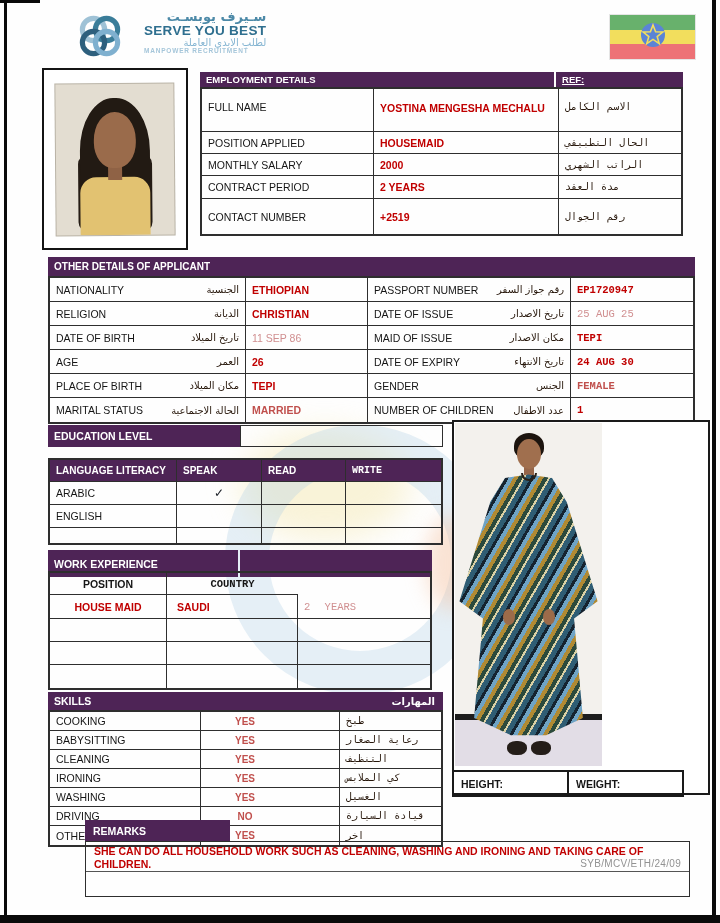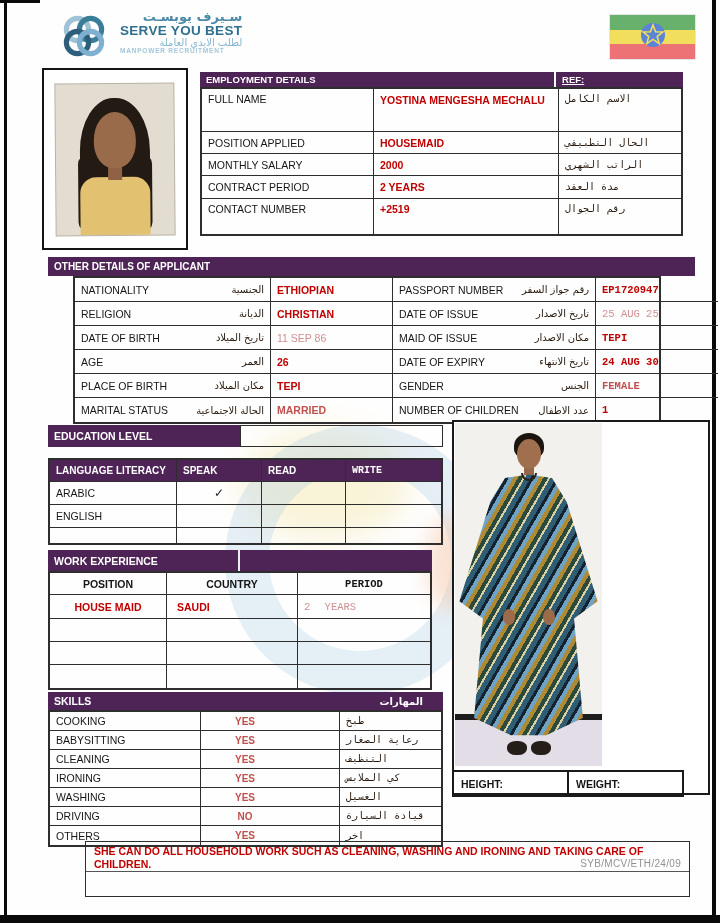--- a/index.html
+++ b/index.html
@@ -21,21 +21,21 @@
   .wm-ring { position:absolute; left:225px; top:425px; width:270px; height:270px;
              border:44px solid rgba(173,205,230,0.30); border-radius:50%; }
   .wm-yellow { position:absolute; left:240px; top:430px; width:170px; height:110px;
                background:rgba(242,228,160,0.40); border-radius:50%; filter:blur(16px); }
   .wm-peach { position:absolute; left:425px; top:515px; width:55px; height:95px;
               background:rgba(244,188,150,0.40); border-radius:50%; filter:blur(10px); }
 
   .abs { position:absolute; }
 
   
-  .logo { left:56px; top:10px; width:260px; height:52px; display:flex; }
+  .logo { left:72px; top:10px; width:260px; height:52px; display:flex;gap:8px; }
   .logo-text { margin-left:8px; line-height:1.05; }
   .logo-ar1 { font-size:13px; color:#4d8aa8; font-weight:bold; }
   .logo-en1 { font-size:13.5px; color:#2f6f8f; font-weight:bold; letter-spacing:0.3px; }
   .logo-ar2 { font-size:10px; color:#85b5d2; }
   .logo-en2 { font-size:6.5px; color:#a5c6da; letter-spacing:0.8px; font-weight:bold; }
 
   
   .flag { left:610px; top:15px; width:85px; height:44px; box-shadow:0 0 0 1px #e5e5e5; }
   .flag .stripe { width:100%; height:33.33%; }
   .flag .green { background:#68b16c; } .flag .yellow { background:#f2de5d; } .flag .red { background:#ed7276; }
@@ -53,65 +53,65 @@
   .p1-torso { position:absolute; left:24px; top:93px; width:70px; height:58px; background:#e2c271; border-radius:16px 16px 0 0; }
 
   
   .bar { background:#4e2456; color:#fff; font-weight:bold; display:flex; align-items:center; }
   .tbl { border:2px solid #2e2e2e; }
   .row { display:grid; }
   .c { border-right:1.5px solid #2e2e2e; border-bottom:1.5px solid #2e2e2e;
        display:flex; align-items:center; padding:0 6px; font-size:10.5px; overflow:hidden; white-space:nowrap; }
   .row .c:last-child { border-right:none;font-family:Liberation Mono, monospace; }
   .row:last-child .c { border-bottom:none; }
-  .c.top { align-items:flex-start; padding-top:4px; }
+  .c.top { align-items:flex-start; padding-top:12px; }
   .c.center { justify-content:center; }
   .c.right { justify-content:flex-end; }
   .lbl2 { justify-content:space-between; }
   .v-bold { color:#c00000; font-weight:bold; }
   .v-med  { color:#c0504d; font-weight:600; }
   .v-light{ color:#d08f90; font-weight:400; }
   .arlbl { font-size:10px; color:#26160a; }
 
   
   .emp-head { left:200px; top:72px; width:483px; height:15px; display:flex;justify-content:flex-end; }
   .emp-head .h1 { width:357px; } .emp-head .gap { width:2px; } .emp-head .h2 { width:128px;text-decoration:underline; }
   .emp-head .bar { height:15px; font-size:9.5px; padding-left:6px; }
   .emp-body { left:200px; top:87px; width:483px; }
   .emp-body .row { grid-template-columns:172px 185px 122px; }
 
   
   .oth-bar { left:48px; top:257px; width:647px; height:19px; font-size:10px; padding-left:6px; }
-  .oth-body { left:48px; top:276px; width:588px;margin-left:25px; }
+  .oth-body { left:48px; top:276px; width:647px; }
   .oth-body .row { grid-template-columns:196px 122px 203px 122px; height:24px; }
 
   
   .edu-bar { left:48px; top:425px; width:192px; height:22px; font-size:10.5px; padding-left:6px; }
   .edu-box { left:240px; top:425px; width:203px; height:22px; border:1.5px solid #2e2e2e; }
 
   
   .lang-tbl { left:48px; top:458px; width:395px; }
   .lang-tbl .hrow { grid-template-columns:127px 85px 84px 95px; height:22px; }
   .lang-tbl .hrow .c { background:#4e2456; color:#fff; font-weight:bold; font-size:10px; border-color:#2e2e2e; }
   .lang-tbl .r1, .lang-tbl .r2 { grid-template-columns:127px 85px 84px 95px; height:23px; }
   .lang-tbl .r3 { grid-template-columns:127px 85px 84px 95px; height:15px; }
   .check { font-size:12px; color:#20242c; }
 
   
-  .we-bar { left:48px; top:550px; width:384px; height:21px; display:flex;justify-content:space-between; }
+  .we-bar { left:48px; top:550px; width:384px; height:27px; display:flex;justify-content:space-between; }
   .we-bar .b1 { width:190px; font-size:10.5px; padding-left:6px; }
   .we-bar .g { width:2px; } .we-bar .b2 { width:192px; }
   .we-tbl { left:48px; top:571px; width:384px; }
   .we-tbl .row { grid-template-columns:117px 131px 132px; }
   .we-tbl .hrow { height:22px; } .we-tbl .hrow .c { justify-content:center; font-weight:bold; font-size:10.5px; }
   .we-tbl .drow { height:24px; } .we-tbl .erow { height:23px; }
   .period-val { word-spacing:8px; }
 
   
-  .sk-bar { left:48px; top:692px; width:395px; height:18px; font-size:10.5px; padding:0 20px 0 6px; justify-content:space-between; }
+  .sk-bar { left:48px; top:692px; width:395px; height:18px; font-size:10.5px; padding:0 8px 0 6px; justify-content:space-between; }
   .sk-bar .ar { font-size:10px; }
   .sk-tbl { left:48px; top:710px; width:395px; }
   .sk-tbl .row { grid-template-columns:151px 139px 101px; height:19px; }
   .sk-val { justify-content:center; padding-right:56px; font-size:10px; }
 
   
   .panel { left:452px; top:420px; width:258px; height:375px; border:2px solid #1a1a1a; background:#fff; }
   .photo2 { position:absolute; left:1px; top:1px; width:147px; height:343px; background:#f3f1ed; overflow:hidden; }
   .p2-floor { position:absolute; left:0; top:296px; width:100%; height:47px; background:#e2dde6; }
   .p2-base { position:absolute; left:0; top:291px; width:100%; height:6px; background:#1d1d1d; }
@@ -334,21 +334,20 @@
 
   <div class="abs we-bar">
     <div class="bar b1">WORK EXPERIENCE</div>
     <div class="g"></div>
     <div class="bar b2"></div>
   </div>
   <div class="abs tbl we-tbl">
     <div class="row hrow">
       <div class="c">POSITION</div>
       <div class="c">COUNTRY</div>
-      <div class="c">PERIOD</div>
     </div>
     <div class="row drow">
       <div class="c center v-bold">HOUSE MAID</div>
       <div class="c v-bold" style="padding-left:10px">SAUDI</div>
       <div class="c v-light period-val">2 YEARS</div>
     </div>
     <div class="row erow">
       <div class="c"></div>
       <div class="c"></div>
       <div class="c"></div>
@@ -420,18 +419,19 @@
       <div class="c sk-val v-med">NO</div>
       <div class="c right arlbl ar">قيادة السيارة</div>
     </div>
     <div class="row">
       <div class="c">OTHERS</div>
       <div class="c sk-val v-med">YES</div>
       <div class="c right arlbl ar">اخر</div>
     </div>
   </div>
 
+  <div class="abs bar rem-bar">REMARKS</div>
   <div class="abs rem-box">
     <div class="rem-text">SHE CAN DO ALL HOUSEHOLD WORK SUCH AS CLEANING, WASHING AND IRONING AND TAKING CARE OF CHILDREN.</div>
     <div class="rem-code">SYB/MCV/ETH/24/09</div>
   </div>
 
 </div>
 
 </body></html>

